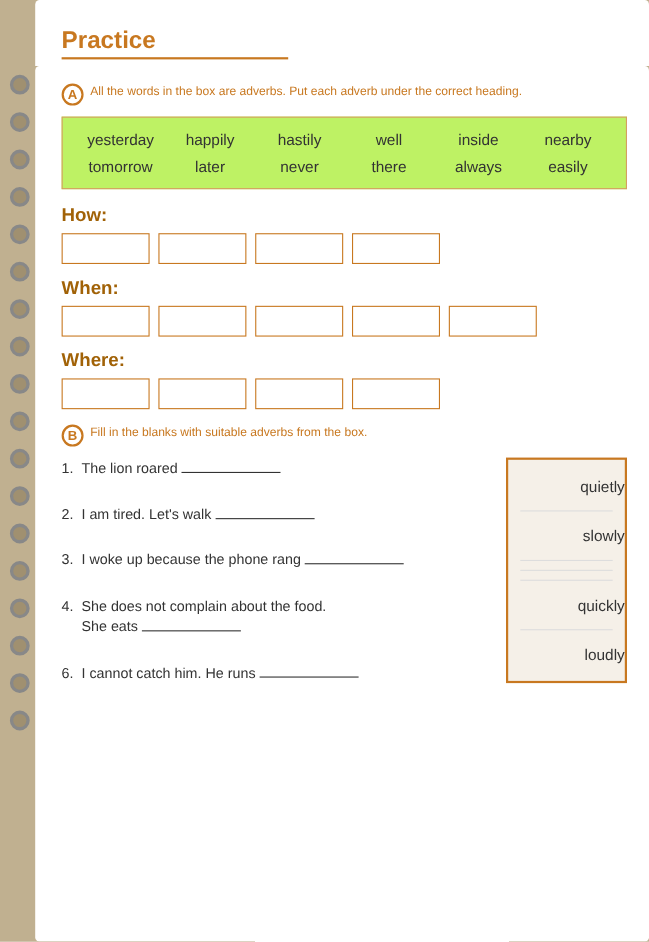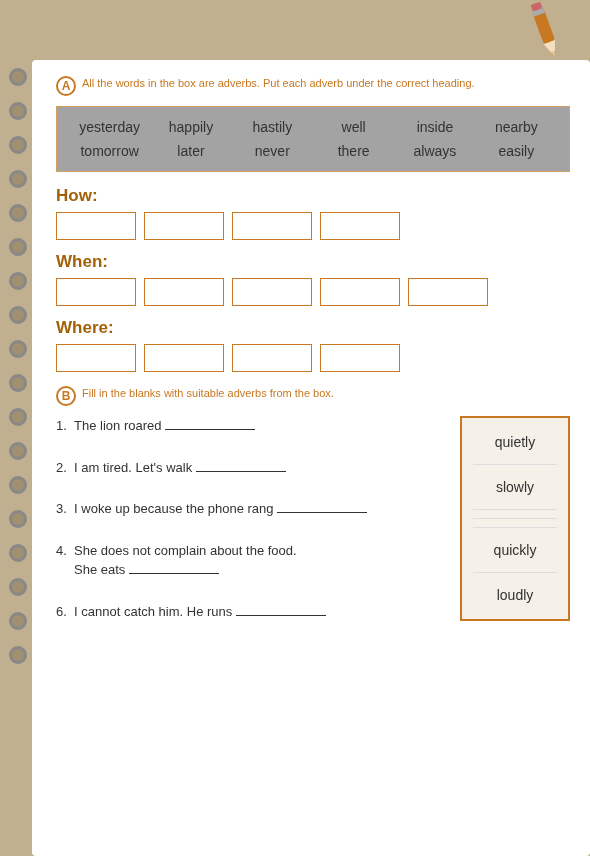--- a/index.html
+++ b/index.html
@@ -115,21 +115,21 @@
 
     .instruction-row {
       display: flex;
       align-items: flex-start;
       margin-bottom: 10px;
     }
 
     
     .word-box {
       border: 1px solid #d4a060;
-      background: #a3a3a3;
+      background: #bef264;
       padding: 8px 12px;
       margin-bottom: 14px;
     }
 
     .word-row {
       display: flex;
       justify-content: space-around;
       align-items: center;
       padding: 4px 0;
     }
@@ -200,21 +200,21 @@
       align-items: center;
       gap: 4px;
       flex-shrink: 0;
     }
 
     .answer-word {
       font-size: 14px;
       color: #333;
       padding: 8px 0;
       width: 100%;
-      text-align: center;
+      text-align: right;
     }
 
     .section-b-layout {
       display: flex;
       align-items: flex-start;
       gap: 6px;
     }
 
     hr.divider {
       border: none;
@@ -230,20 +230,23 @@
   <svg class="pencil-icon" viewBox="0 0 50 70" xmlns="http://www.w3.org/2000/svg">
     <g transform="rotate(-20, 25, 35)">
       <rect x="18" y="8" width="14" height="42" rx="3" fill="#c87820"></rect>
       <polygon points="18,50 32,50 25,68" fill="#f5dfc0"></polygon>
       <polygon points="21,62 25,68 29,62" fill="#d4a060" opacity="0.5"></polygon>
       <rect x="18" y="8" width="14" height="8" fill="#aaa"></rect>
       <rect x="19" y="2" width="12" height="8" rx="2" fill="#cc6666"></rect>
     </g>
   </svg>
 
+  <div class="title-area">
+    <span class="title-text">Practice</span>
+  </div>
 
   <div class="spiral">
     <div class="spiral-hole"></div>
     <div class="spiral-hole"></div>
     <div class="spiral-hole"></div>
     <div class="spiral-hole"></div>
     <div class="spiral-hole"></div>
     <div class="spiral-hole"></div>
     <div class="spiral-hole"></div>
     <div class="spiral-hole"></div>

